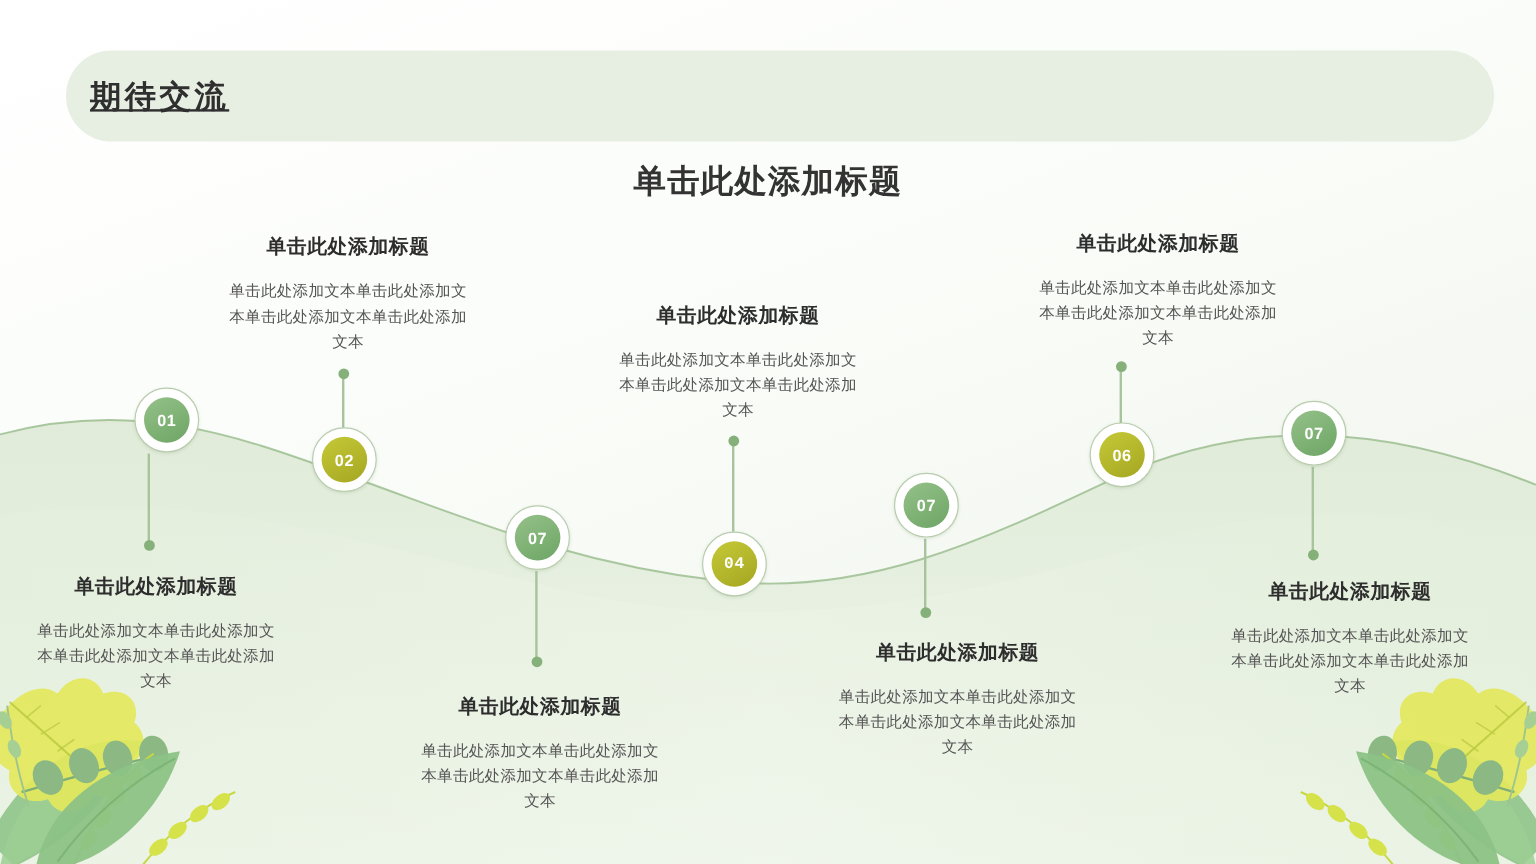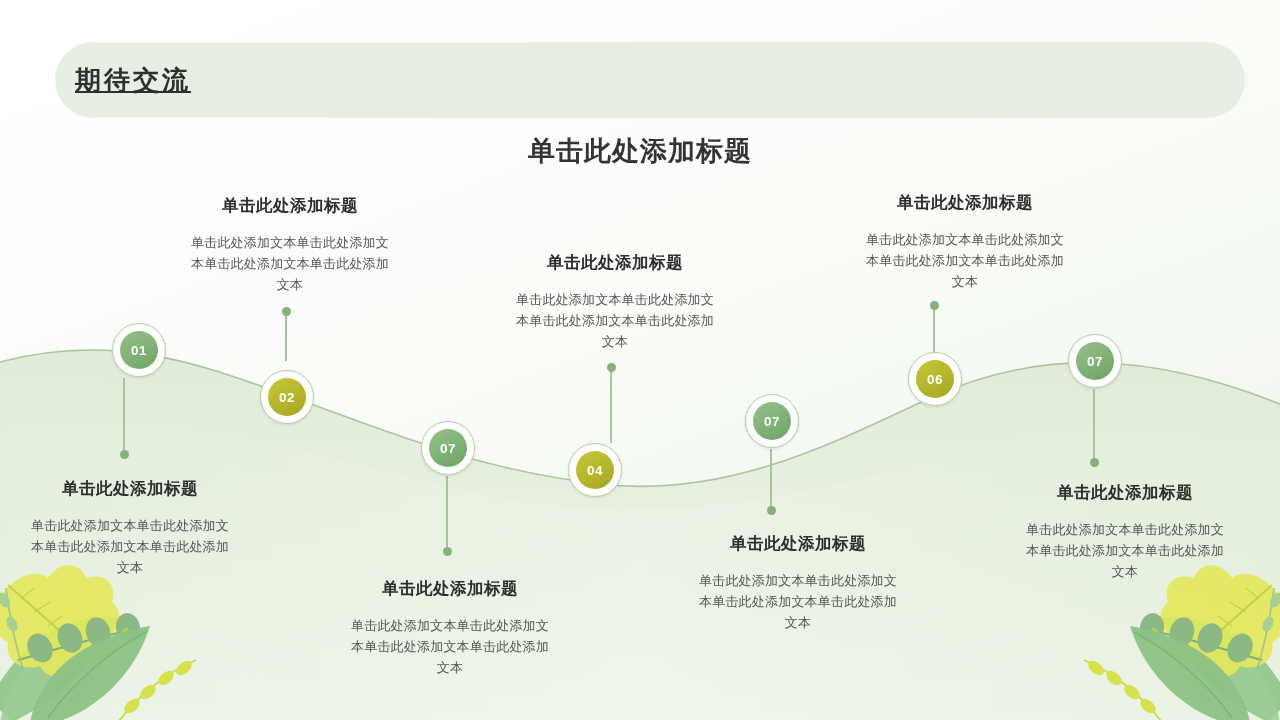--- a/index.html
+++ b/index.html
@@ -216,27 +216,27 @@
   </div>
 
   <div class="tl-block" style="left:1005px; top:482px;">
     <p class="tl-title">单击此处添加标题</p>
     <p class="tl-body">单击此处添加文本单击此处添加文本单击此处添加文本单击此处添加文本</p>
   </div>
 
   <div class="marker marker-green" style="left:112px; top:323px;">
     <div class="marker-inner">01</div>
   </div>
-  <div class="marker marker-olive" style="left:260px; top:370px;text-align:right;">
+  <div class="marker marker-olive" style="left:260px; top:356px;text-align:right;">
     <div class="marker-inner">02</div>
   </div>
   <div class="marker marker-green" style="left:421px; top:421px;">
     <div class="marker-inner">07</div>
   </div>
-  <div class="marker marker-olive" style="left:568px; top:443px;">
+  <div class="marker marker-olive" style="left:585px; top:443px;font-family:Liberation Mono, monospace;">
     <div class="marker-inner">04</div>
   </div>
   <div class="marker marker-green" style="left:745px; top:394px;">
     <div class="marker-inner">07</div>
   </div>
   <div class="marker marker-olive" style="left:908px; top:352px;justify-content:center;">
     <div class="marker-inner">06</div>
   </div>
   <div class="marker marker-green" style="left:1068px; top:334px;">
     <div class="marker-inner">07</div>

